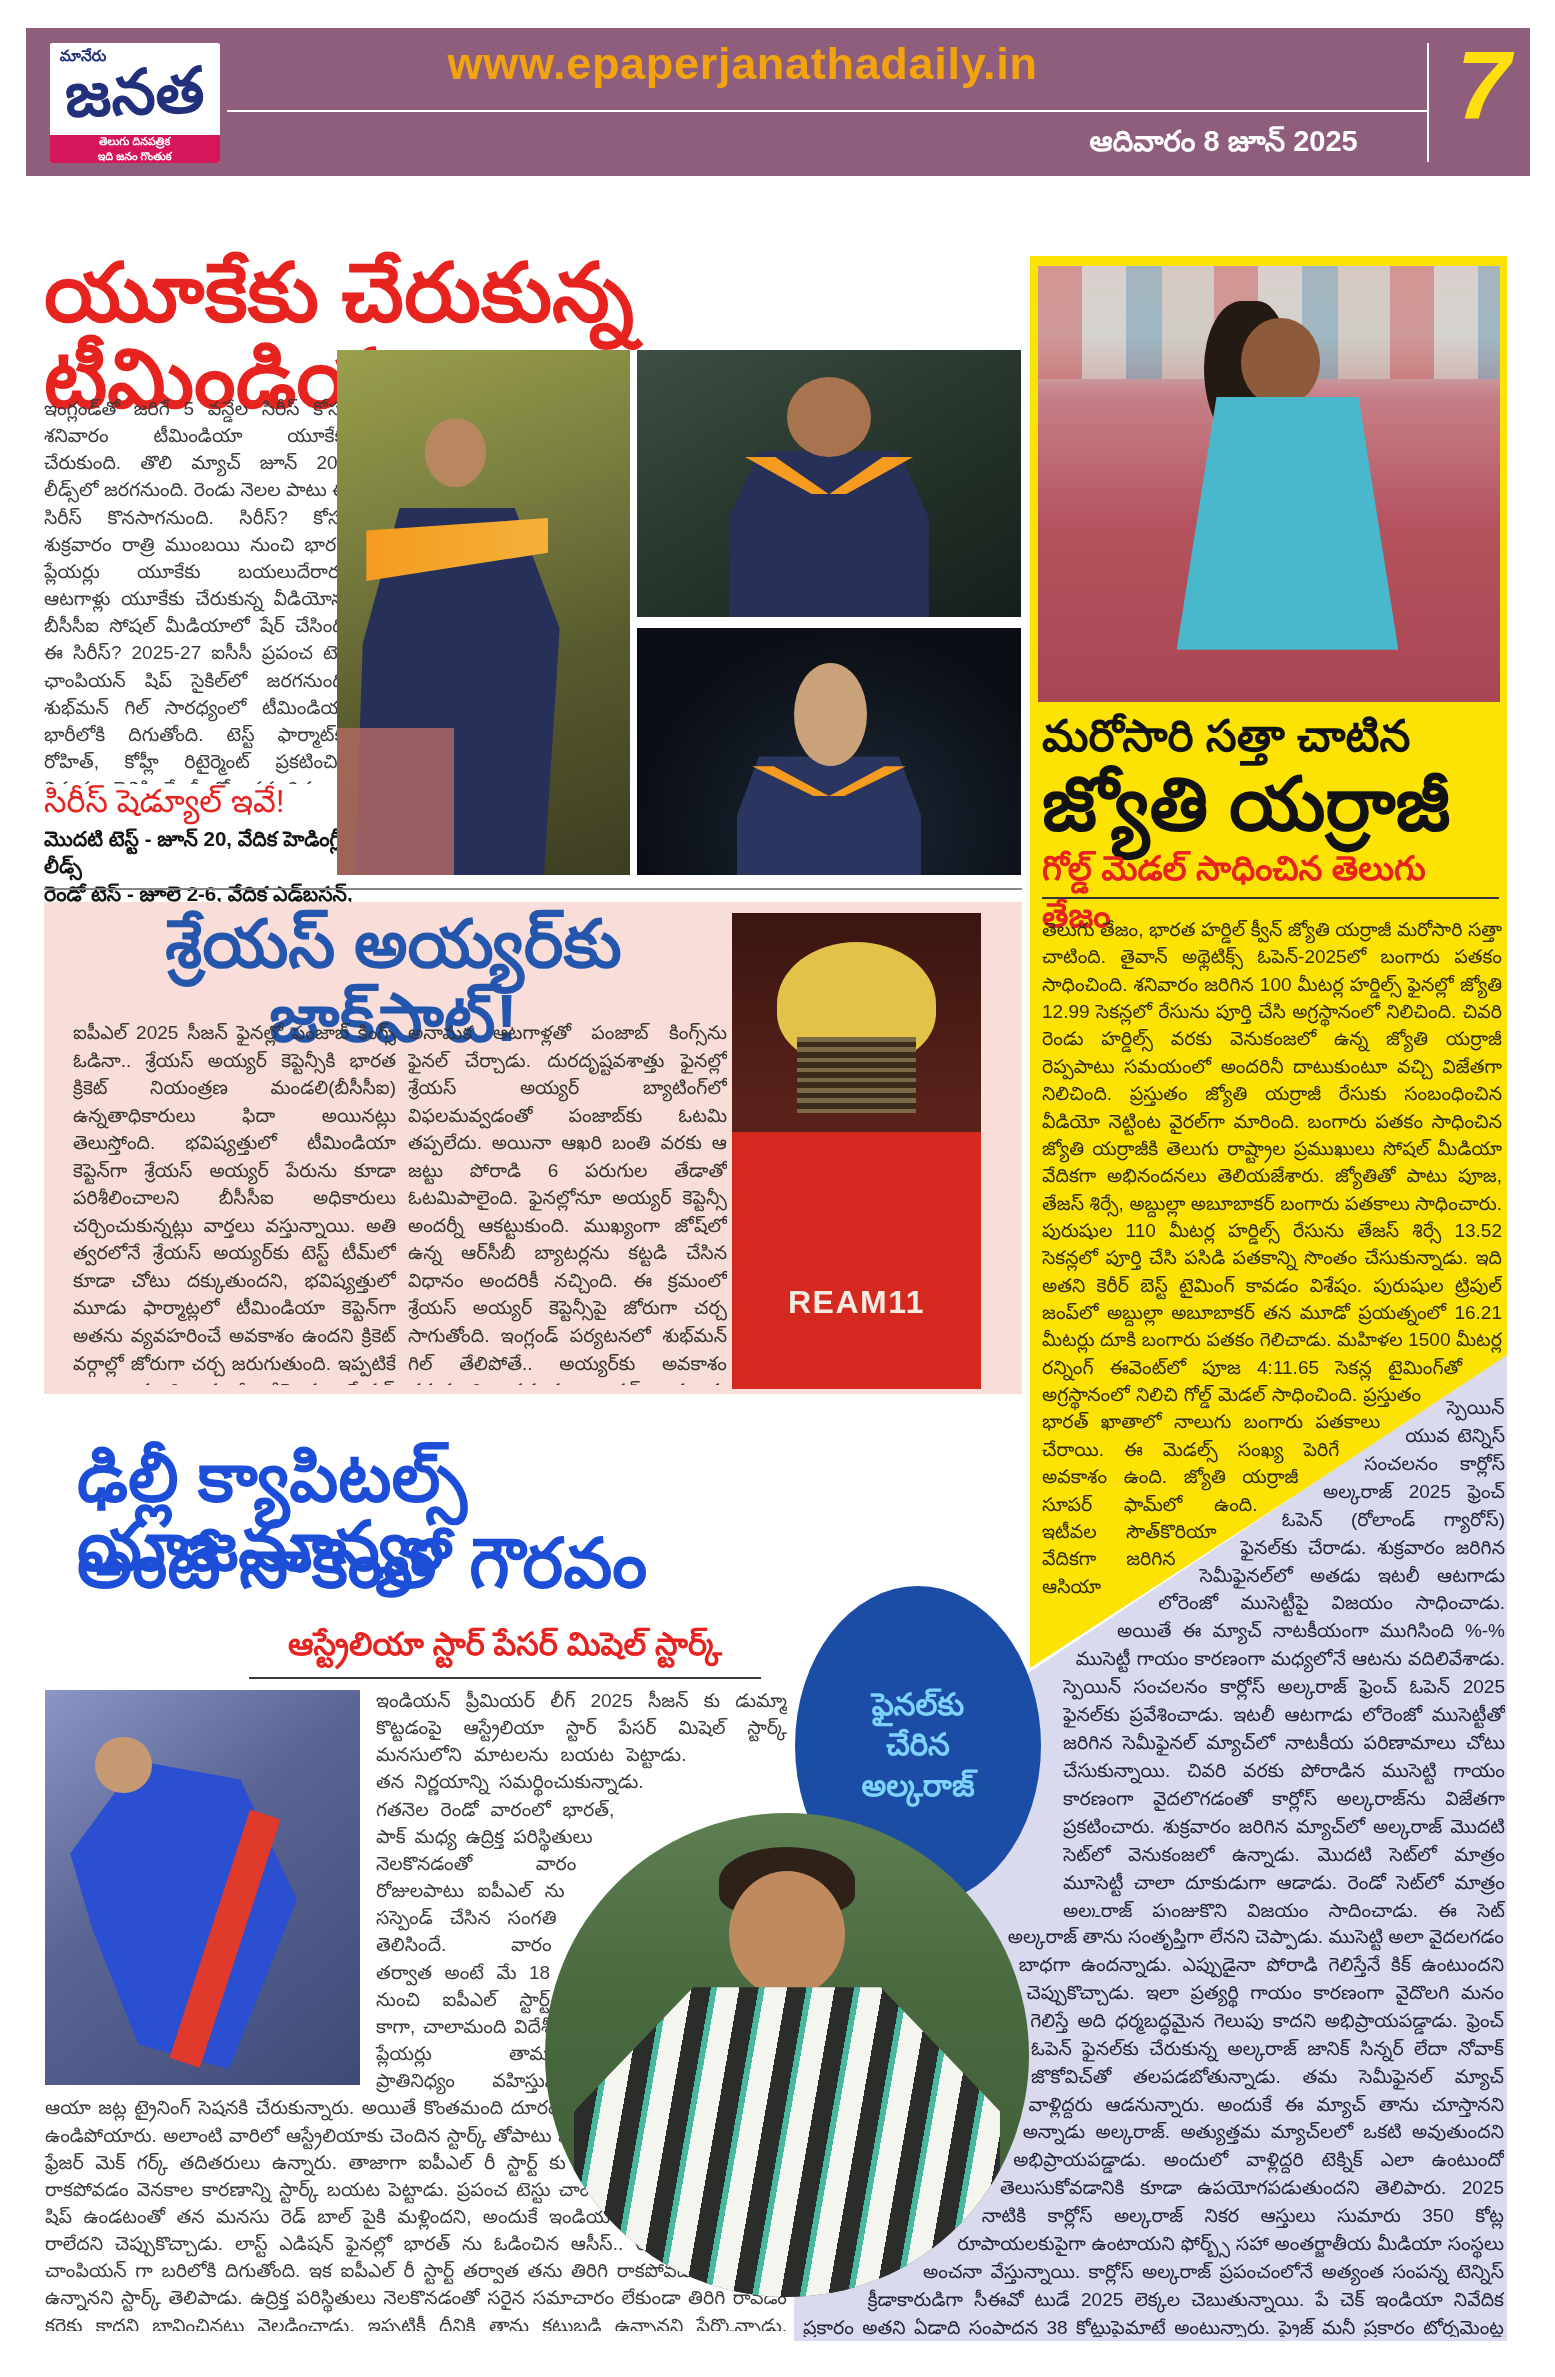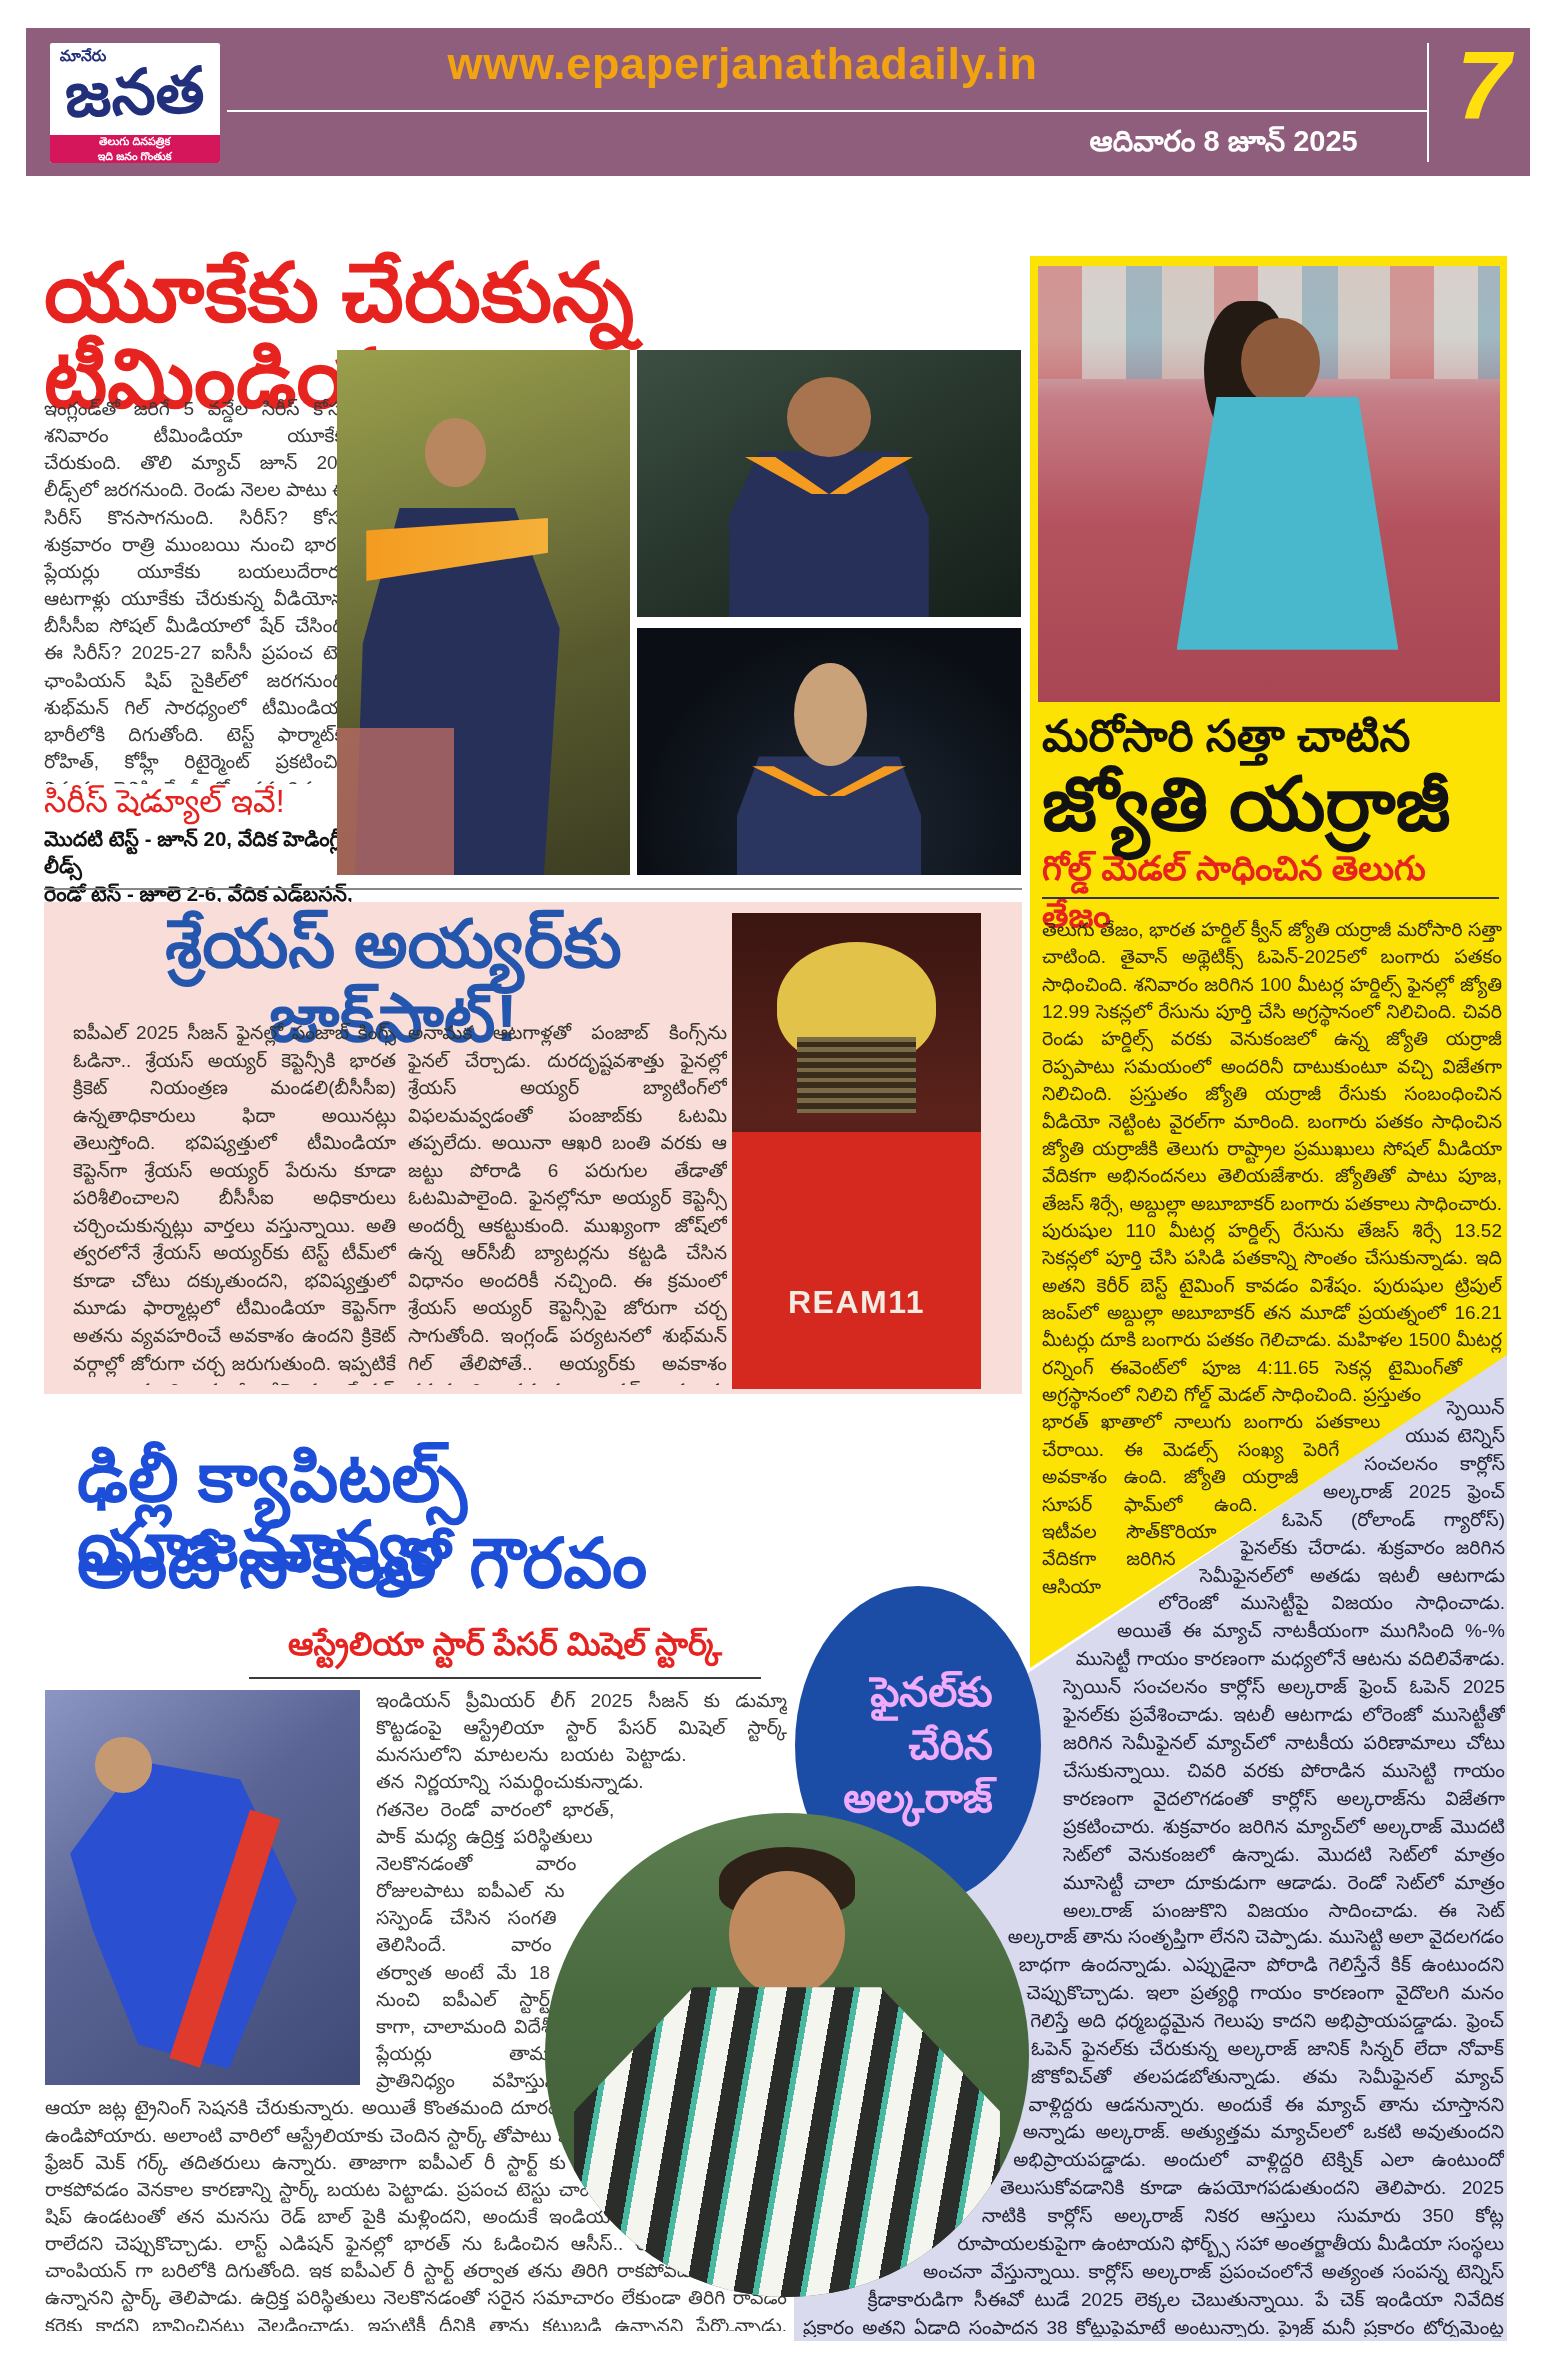--- a/index.html
+++ b/index.html
@@ -83,21 +83,21 @@
   .a4-head-top{position:absolute;left:1042px;top:711px;width:457px;font-size:44px;font-weight:bold;color:#121212;}
   .a4-head-main{position:absolute;left:1042px;top:761px;width:461px;font-size:75px;font-weight:bold;color:#121212;}
   .a4-subhead{position:absolute;left:1042px;top:849px;width:460px;font-size:34px;font-weight:bold;color:#e7231f;}
   .a4-underline{position:absolute;left:1042px;top:897px;width:457px;height:2.2px;background:#333333;}
   .a4-body{position:absolute;left:1042px;top:916px;width:460px;height:743px;font-size:19px;line-height:1.44;color:#2e2c18;overflow:hidden;}
   .wedge{float:right;width:460px;height:743px;shape-outside:polygon(100% 59%,100% 100%,1% 100%);}
 
   
   .lav-block{position:absolute;left:794px;top:1355px;width:713px;height:986px;background:#dadaee;clip-path:polygon(100% 0,100% 100%,0 100%,0 48%);}
   .blue-badge{position:absolute;left:795px;top:1586px;width:246px;height:319px;background:#1c4da6;border-radius:50%;display:flex;align-items:center;justify-content:center;}
-  .blue-badge div{text-align:right;font-size:41px;font-weight:bold;color:#f0abfc;line-height:1.3;}
+  .blue-badge div{text-align:center;font-size:31px;font-weight:bold;color:#7dd3fc;line-height:1.3;}
   .a5-top{position:absolute;left:1063px;top:1367px;width:442px;height:550px;font-size:19px;line-height:1.47;color:#232333;overflow:hidden;}
   .diag{float:left;width:432px;height:287px;shape-outside:polygon(0 0,98% 0,0 100%);}
   .a5-bottom{position:absolute;left:803px;top:1923px;width:701px;height:414px;font-size:19px;line-height:1.47;color:#232333;overflow:hidden;}
   .photo-spacer{float:left;width:228px;height:377px;shape-outside:circle(245px at -17px 132px);}
   .p-alcaraz{left:545px;top:1813px;width:484px;height:484px;border-radius:50%;background:linear-gradient(180deg,#5d7f51 0%,#49693f 38%,#3f5c37 100%);z-index:4;}
   .p-alcaraz .head{left:38%;top:12%;width:24%;height:26%;background:#c08a5f;}
   .p-alcaraz .hair{position:absolute;left:36%;top:7%;width:28%;height:14%;background:#2e2118;border-radius:50% 50% 30% 30%;}
   .p-alcaraz .shirt{position:absolute;left:6%;top:36%;width:88%;height:64%;background:repeating-linear-gradient(100deg,#f5f5f0 0 22px,#2a2d2a 22px 41px,#49b8a0 41px 47px);clip-path:polygon(28% 0,72% 0,100% 40%,100% 100%,0 100%,0 40%);}
 </style>
 </head>

